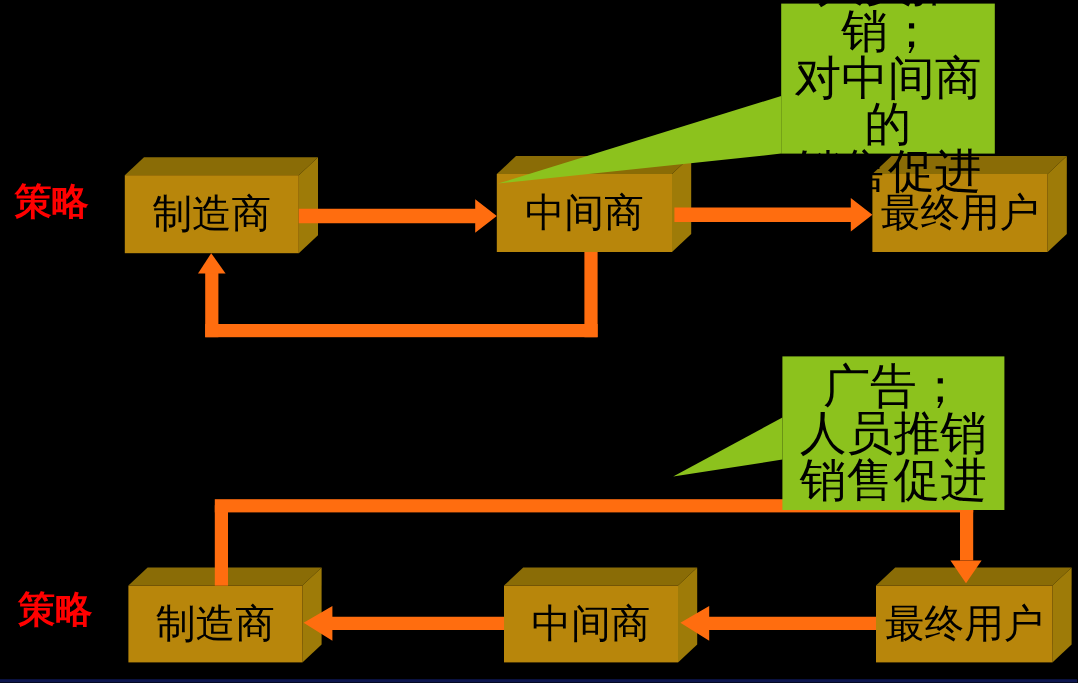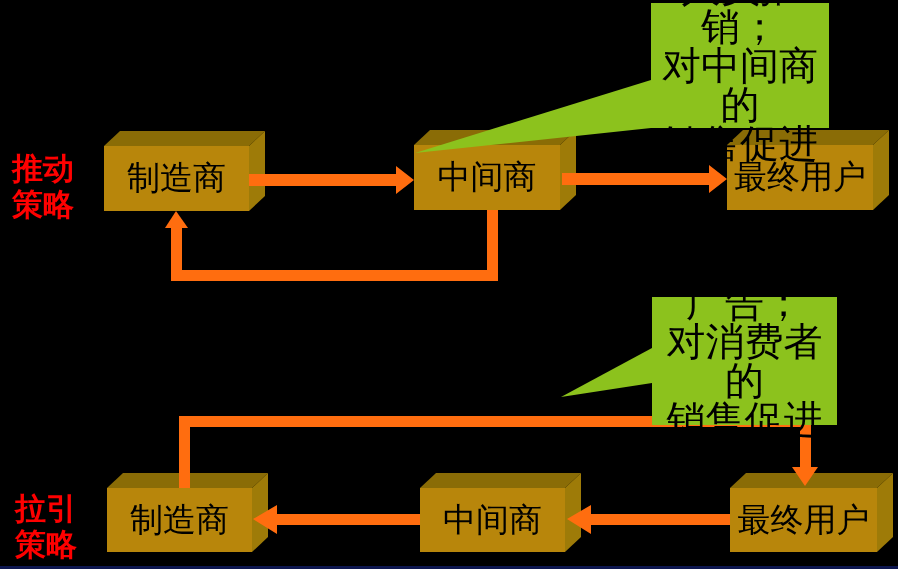--- a/index.html
+++ b/index.html
@@ -81,39 +81,37 @@
     <polygon points="730,514 591,514 591,505 567,519 591,534 591,525 730,525" fill="#FF6D0F"></polygon>
     <polygon points="420,514 277,514 277,505 253,519 277,534 277,525 420,525" fill="#FF6D0F"></polygon>
 
     <polygon points="651,80 651,128 415,153" fill="#8CC21D"></polygon>
     <polygon points="652,348 652,383 561,397" fill="#8CC21D"></polygon>
 
     <rect x="0" y="566" width="898" height="3" fill="#0D164F"></rect>
   </svg>
 
   <div class="strategy-label push-label" style="color: rgb(255, 0, 0);">
-    <div>推动</div>
     <div>策略</div>
   </div>
   <div class="strategy-label pull-label" style="color: rgb(255, 0, 0);">
-    <div>拉引</div>
     <div>策略</div>
   </div>
 
   <div class="box-label lbl-a1" style="color: rgb(0, 0, 0);">制造商</div>
   <div class="box-label lbl-b1" style="color: rgb(0, 0, 0);">中间商</div>
   <div class="box-label lbl-c1" style="color: rgb(0, 0, 0);">最终用户</div>
   <div class="box-label lbl-a2" style="color: rgb(0, 0, 0);">制造商</div>
   <div class="box-label lbl-b2" style="color: rgb(0, 0, 0);">中间商</div>
   <div class="box-label lbl-c2" style="color: rgb(0, 0, 0);">最终用户</div>
 
   <div class="callout callout-1" style="background-color: rgb(140, 194, 29);">
     <div>人员推销；</div>
     <div>对中间商的</div>
     <div>销售促进</div>
   </div>
   <div class="callout callout-2" style="background-color: rgb(140, 194, 29);">
     <div>广告；</div>
-    <div>对消费者的</div>
+    <div>人员推销</div>
     <div>销售促进</div>
   </div>
 
 </div>
 
 </body></html>

